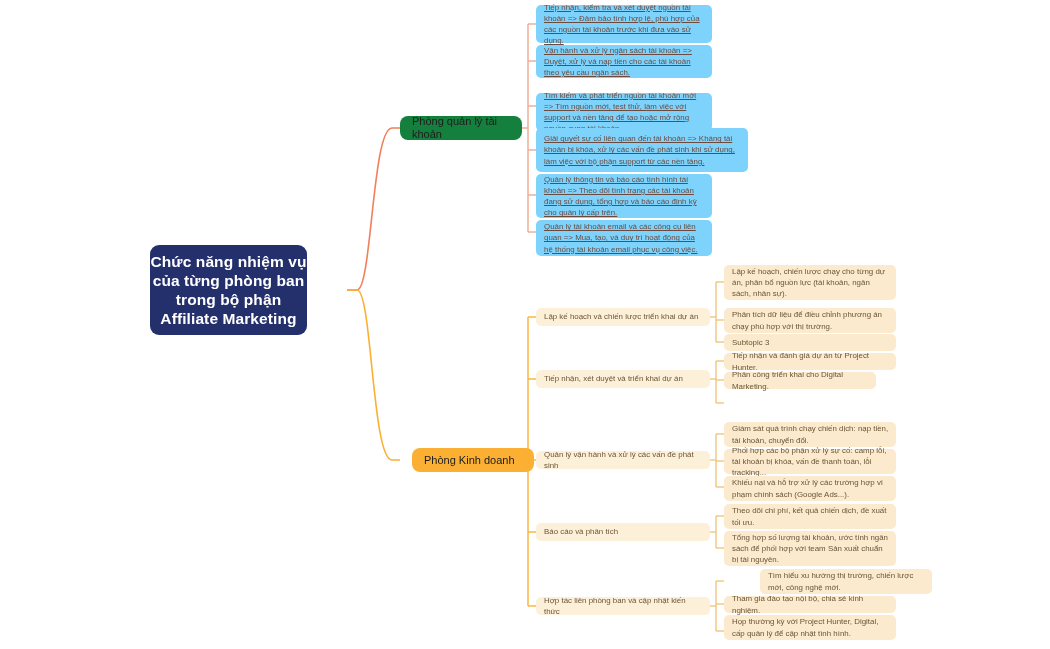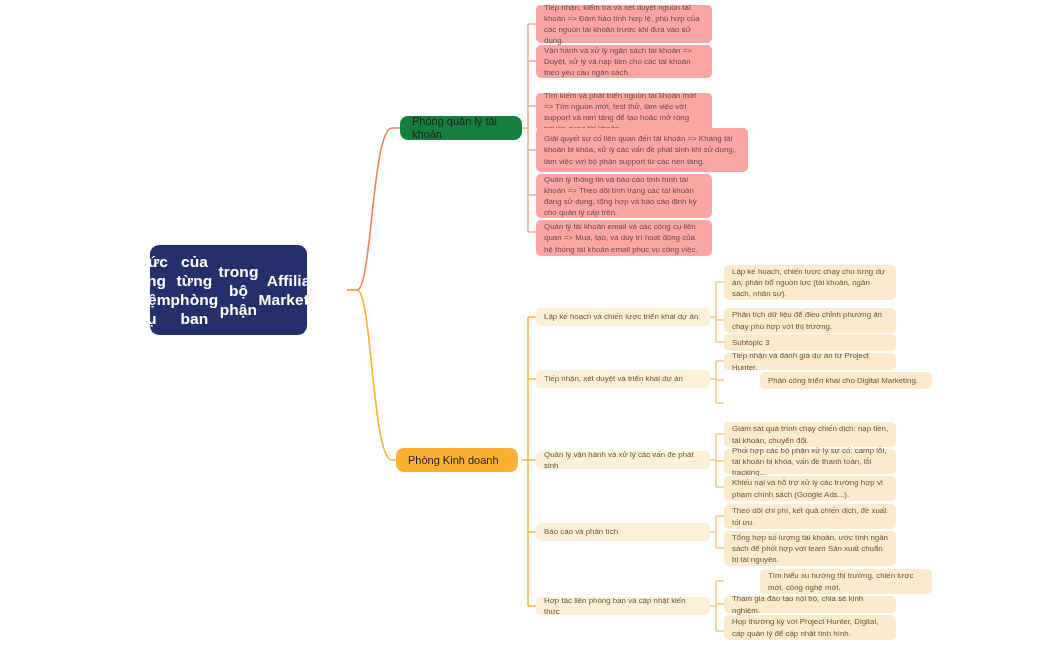--- a/index.html
+++ b/index.html
@@ -51,21 +51,21 @@
   .branch-accounts { background: #15803d; }
   .branch-sales { background: #fbb034; }
   .leaf {
     font-size: 7.9px;
     line-height: 11.2px;
     color: #5c4033;
     padding: 5px 7px 5px 8px;
     border-radius: 5px;
     align-items: center;
   }
-  .leaf-pink { background: #fca5a5; color: #6b4a40; }
+  .leaf-pink { background: #7dd3fc; color: #6b4a40; text-decoration: underline; }
   .leaf-cream { background: #fbeacd; color: #6b5536; }
   .leaf-cream2 { background: #fdf0d9; color: #6b5536; }
   .leaf span { display: block; width: 100%; }
 </style>
 </head>
 <body>
 
 <div id="canvas">
 
   <svg id="connectors" viewBox="0 0 1050 649">
@@ -114,21 +114,21 @@
     <path d="M 716 516 L 724 516" stroke="#f0c175" stroke-width="1.3" fill="none"></path>
     <path d="M 716 548 L 724 548" stroke="#f0c175" stroke-width="1.3" fill="none"></path>
 
     <path d="M 710 606 L 716 606" stroke="#f0c175" stroke-width="1.3" fill="none"></path>
     <path d="M 716 581 L 716 631" stroke="#f0c175" stroke-width="1.3" fill="none"></path>
     <path d="M 716 581 L 724 581" stroke="#f0c175" stroke-width="1.3" fill="none"></path>
     <path d="M 716 604 L 724 604" stroke="#f0c175" stroke-width="1.3" fill="none"></path>
     <path d="M 716 631 L 724 631" stroke="#f0c175" stroke-width="1.3" fill="none"></path>
   </svg>
 
-  <div class="node central" style="left:150px; top:245px; width:157px; height:90px; flex-direction:row; justify-content:center;">
+  <div class="node central" style="left:150px; top:245px; width:157px; height:90px; flex-direction:column; justify-content:center;">
     <span>Chức năng nhiệm vụ</span>
     <span>của từng phòng ban</span>
     <span>trong bộ phận</span>
     <span>Affiliate Marketing</span>
   </div>
 
   <div class="node branch branch-accounts" style="left:400px; top:116px; width:122px; height:24px;">
     <span>Phòng quản lý tài khoản</span>
   </div>
 
@@ -144,21 +144,21 @@
   <div class="node leaf leaf-pink" style="left:536px; top:128px; width:212px; height:44px;">
     <span>Giải quyết sự cố liên quan đến tài khoản =&gt; Kháng tài khoản bị khóa, xử lý các vấn đề phát sinh khi sử dụng, làm việc với bộ phận support từ các nền tảng.</span>
   </div>
   <div class="node leaf leaf-pink" style="left:536px; top:174px; width:176px; height:44px;">
     <span>Quản lý thông tin và báo cáo tình hình tài khoản =&gt; Theo dõi tình trạng các tài khoản đang sử dụng, tổng hợp và báo cáo định kỳ cho quản lý cấp trên.</span>
   </div>
   <div class="node leaf leaf-pink" style="left:536px; top:220px; width:176px; height:36px;">
     <span>Quản lý tài khoản email và các công cụ liên quan =&gt; Mua, tạo, và duy trì hoạt động của hệ thống tài khoản email phục vụ công việc.</span>
   </div>
 
-  <div class="node branch branch-sales" style="left:396px; top:448px; width:122px; height:24px;">
+  <div class="node branch branch-sales" style="left:412px; top:448px; width:122px; height:24px;">
     <span>Phòng Kinh doanh</span>
   </div>
 
   <div class="node leaf leaf-cream2" style="left:536px; top:308px; width:174px; height:18px;">
     <span>Lập kế hoạch và chiến lược triển khai dự án</span>
   </div>
   <div class="node leaf leaf-cream" style="left:724px; top:265px; width:172px; height:35px;">
     <span>Lập kế hoạch, chiến lược chạy cho từng dự án, phân bổ nguồn lực (tài khoản, ngân sách, nhân sự).</span>
   </div>
   <div class="node leaf leaf-cream" style="left:724px; top:308px; width:172px; height:25px;">
@@ -167,21 +167,21 @@
   <div class="node leaf leaf-cream" style="left:724px; top:334px; width:172px; height:17px;">
     <span>Subtopic 3</span>
   </div>
 
   <div class="node leaf leaf-cream2" style="left:536px; top:370px; width:174px; height:18px;">
     <span>Tiếp nhận, xét duyệt và triển khai dự án</span>
   </div>
   <div class="node leaf leaf-cream" style="left:724px; top:353px; width:172px; height:17px;">
     <span>Tiếp nhận và đánh giá dự án từ Project Hunter.</span>
   </div>
-  <div class="node leaf leaf-cream" style="left:760px; top:372px; width:172px; height:17px;">
+  <div class="node leaf leaf-cream" style="left:724px; top:372px; width:152px; height:17px;">
     <span>Phân công triển khai cho Digital Marketing.</span>
   </div>
 
   <div class="node leaf leaf-cream2" style="left:536px; top:451px; width:174px; height:18px;">
     <span>Quản lý vận hành và xử lý các vấn đề phát sinh</span>
   </div>
   <div class="node leaf leaf-cream" style="left:724px; top:422px; width:172px; height:25px;">
     <span>Giám sát quá trình chạy chiến dịch: nạp tiền, tài khoản, chuyển đổi.</span>
   </div>
   <div class="node leaf leaf-cream" style="left:724px; top:449px; width:172px; height:25px;">

